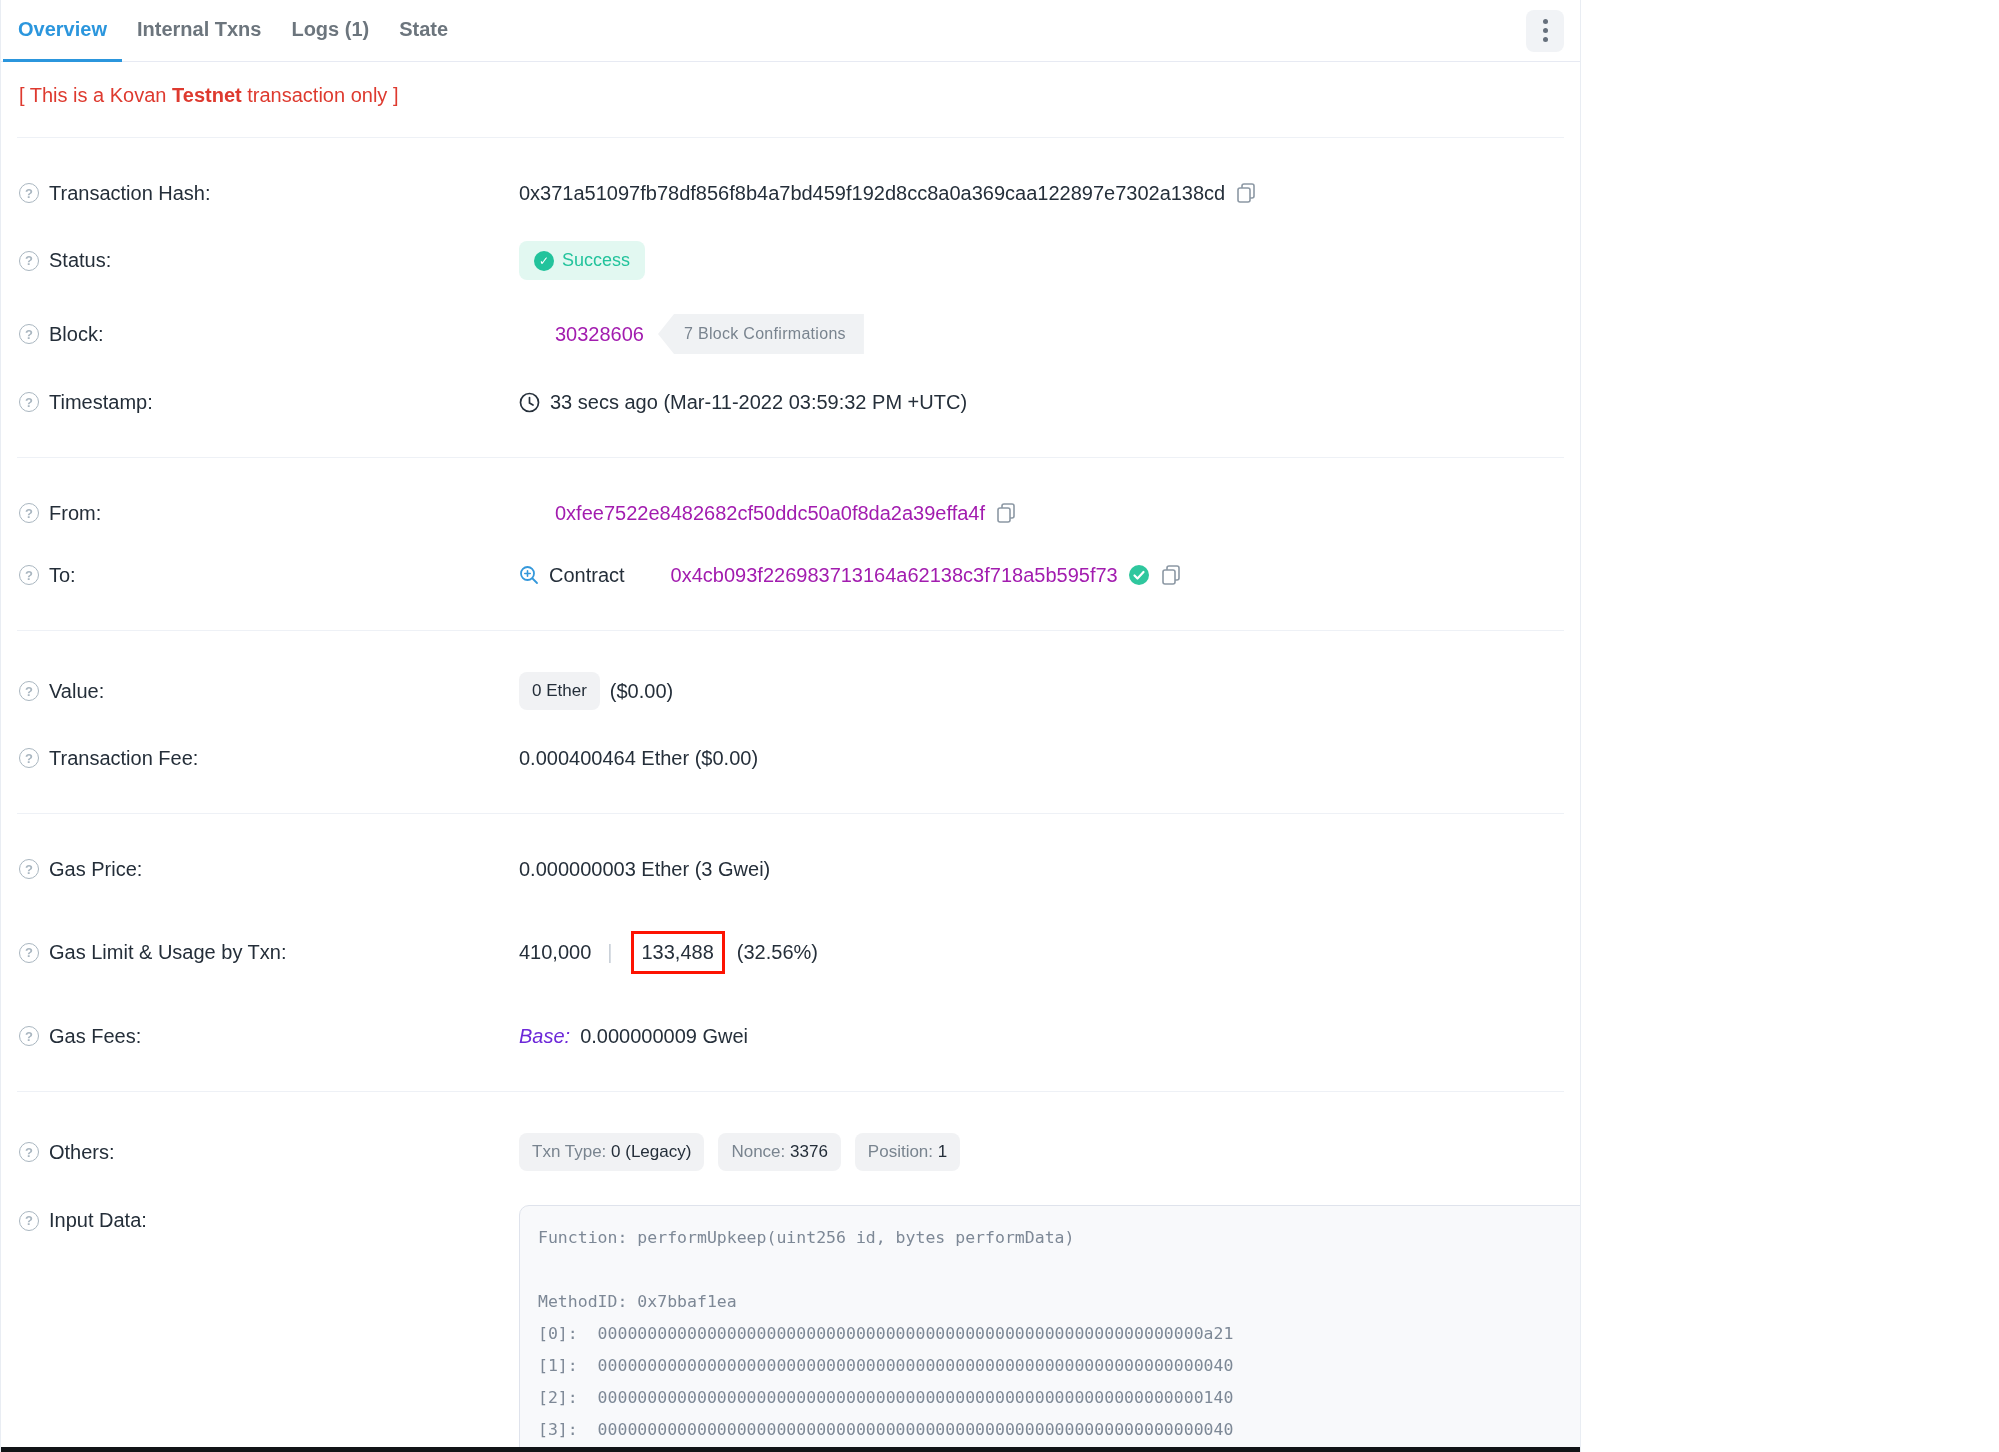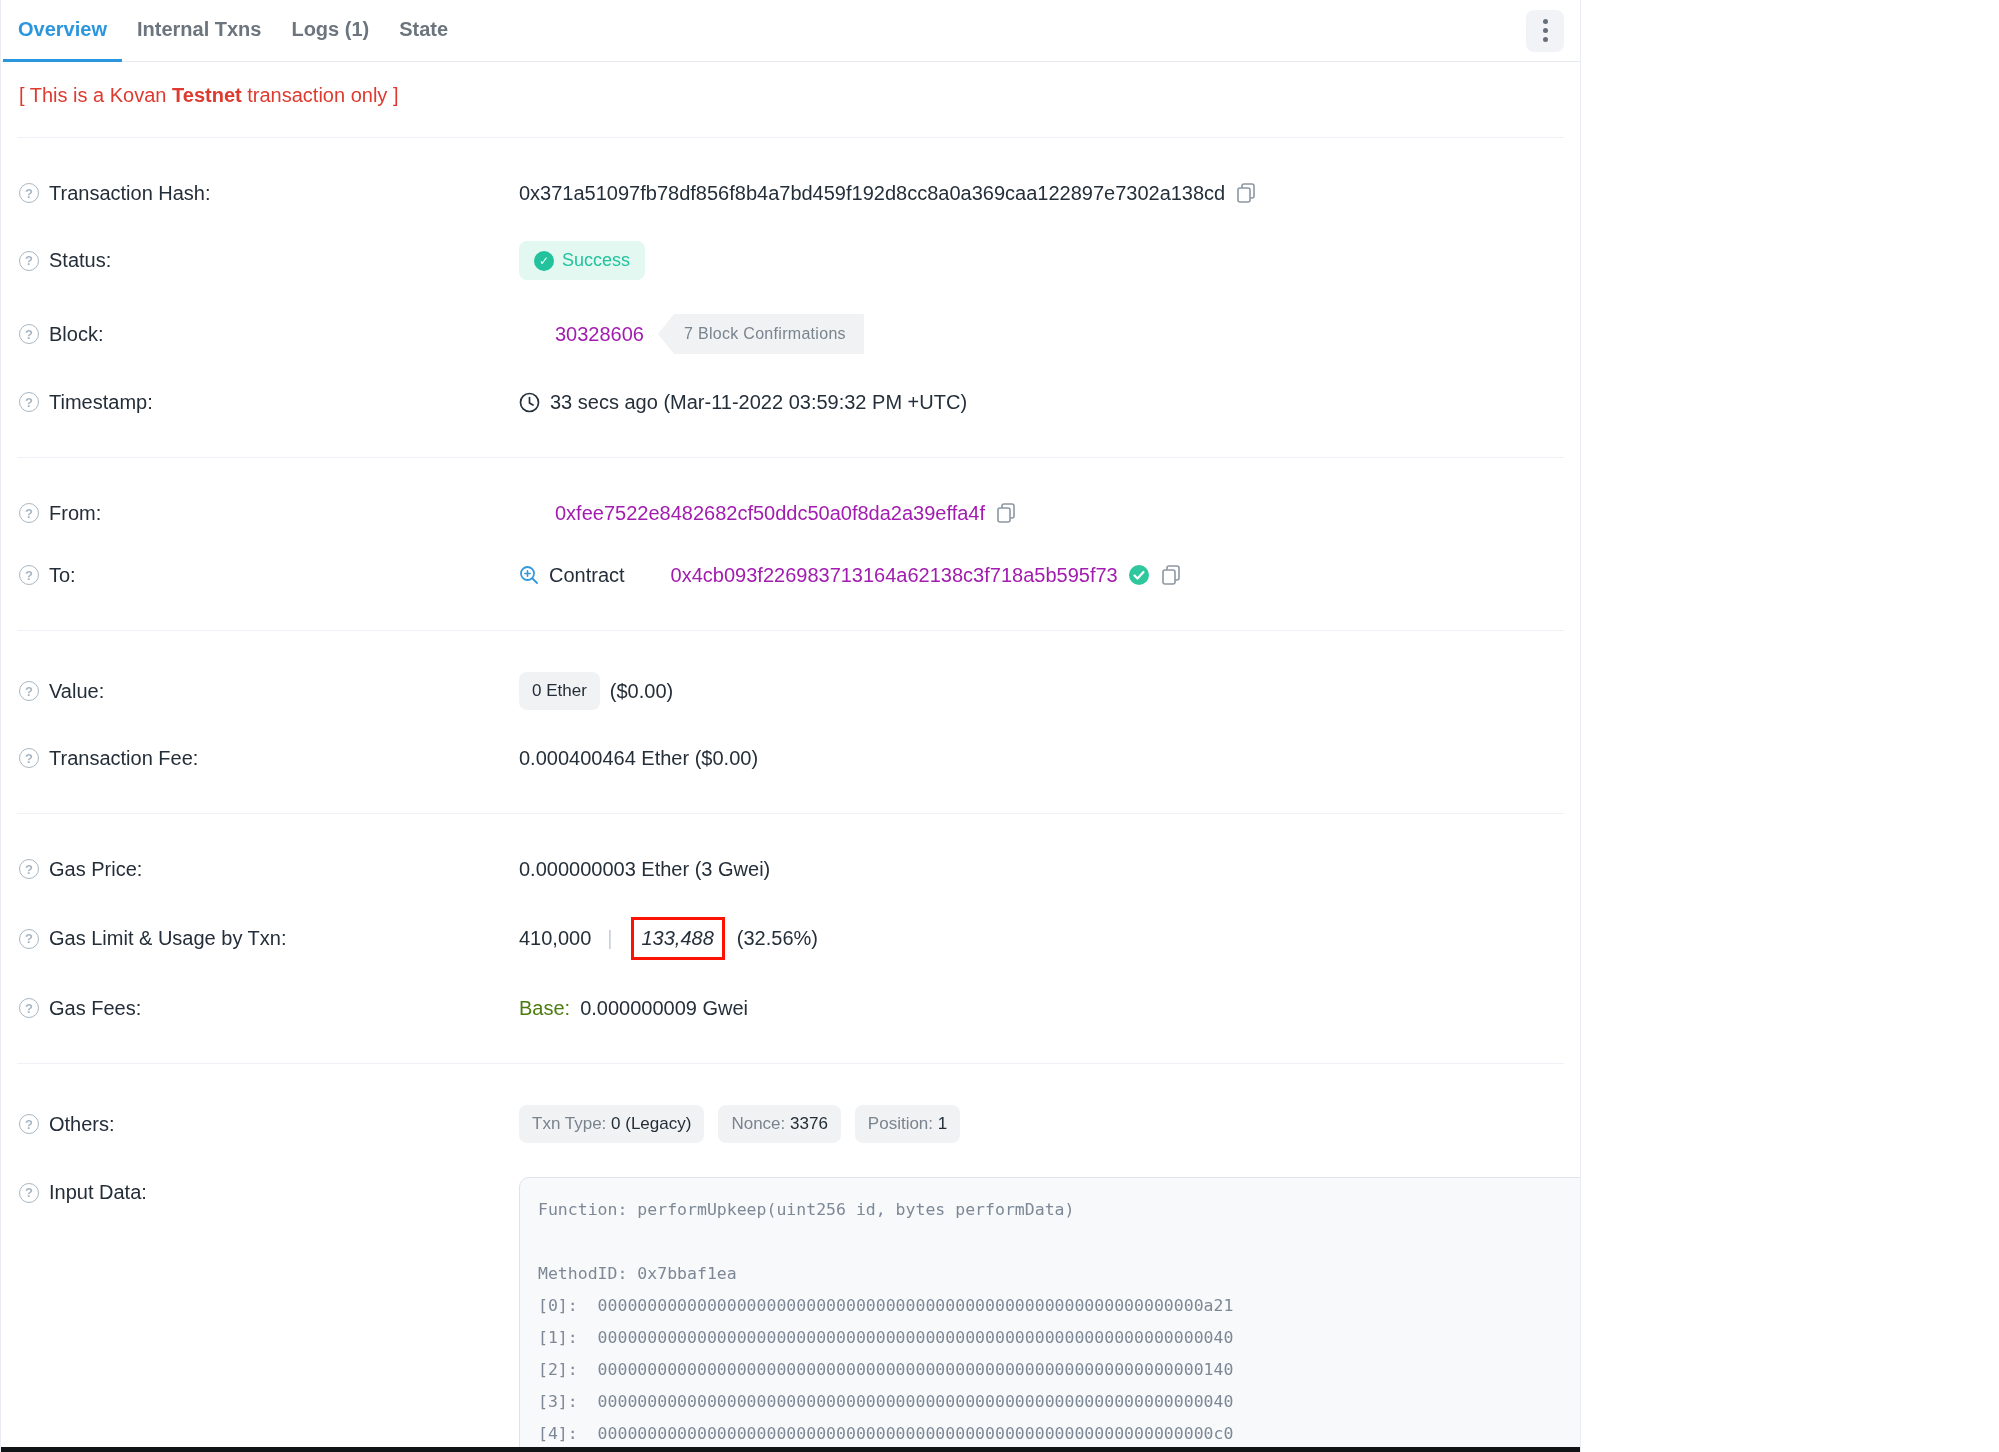--- a/index.html
+++ b/index.html
@@ -34,23 +34,23 @@
   
   .status-badge { display:inline-flex; align-items:center; gap:8px; background:#e2f8f1; color:#22c39c; font-size:18px; padding:9px 15px; border-radius:8px; }
   .check-circle { width:20px; height:20px; border-radius:50%; background:#22c39c; color:#fff; display:inline-flex; align-items:center; justify-content:center; font-size:12px; font-weight:700; }
 
   .conf-badge { background:#f0f2f4; color:#79848f; font-size:16px; letter-spacing:.3px; padding:11px 18px 11px 26px; clip-path:polygon(16px 0,100% 0,100% 100%,16px 100%,0 50%); margin-left:4px; }
 
   .pill { background:#f1f2f4; border-radius:8px; padding:9px 13px; font-size:17px; color:#242e39; white-space:nowrap;text-align:right; }
   .pill .muted { color:#79848f; }
 
   .sep { color:#c9d0d8; padding:0 6px; }
-  .red-box { border:3px solid #fd1302; padding:7px 8px; margin:0 2px;font-style:italic; }
-
-  .base-label { color:#4d7c0f; }
+  .red-box { border:3px solid #fd1302; padding:7px 8px; margin:14px 2px; }
+
+  .base-label { color:#6d28d9;font-style:italic; }
 
   
   .inputdata-box { width:1462px; height:292px; background:#f8f9fb; border:1px solid #dfe3ec; border-radius:10px; padding:16px 18px; overflow:hidden; position:relative; resize:none; }
   .inputdata-pre { font-family:"DejaVu Sans Mono","Liberation Mono",monospace; font-size:16.5px; line-height:32px; color:#7d8896; white-space:pre; }
   .resize-handle { position:absolute; right:3px; bottom:3px; width:14px; height:14px; cursor:nwse-resize;
     background:linear-gradient(135deg, transparent 50%, #9aa4ae 50%, #9aa4ae 55%, transparent 55%, transparent 70%, #9aa4ae 70%, #9aa4ae 75%, transparent 75%); }
   .dark-bar { position:absolute; left:0; right:0; bottom:0; height:5px; background:#111417; }
 
   svg { display:block; }
 </style>

